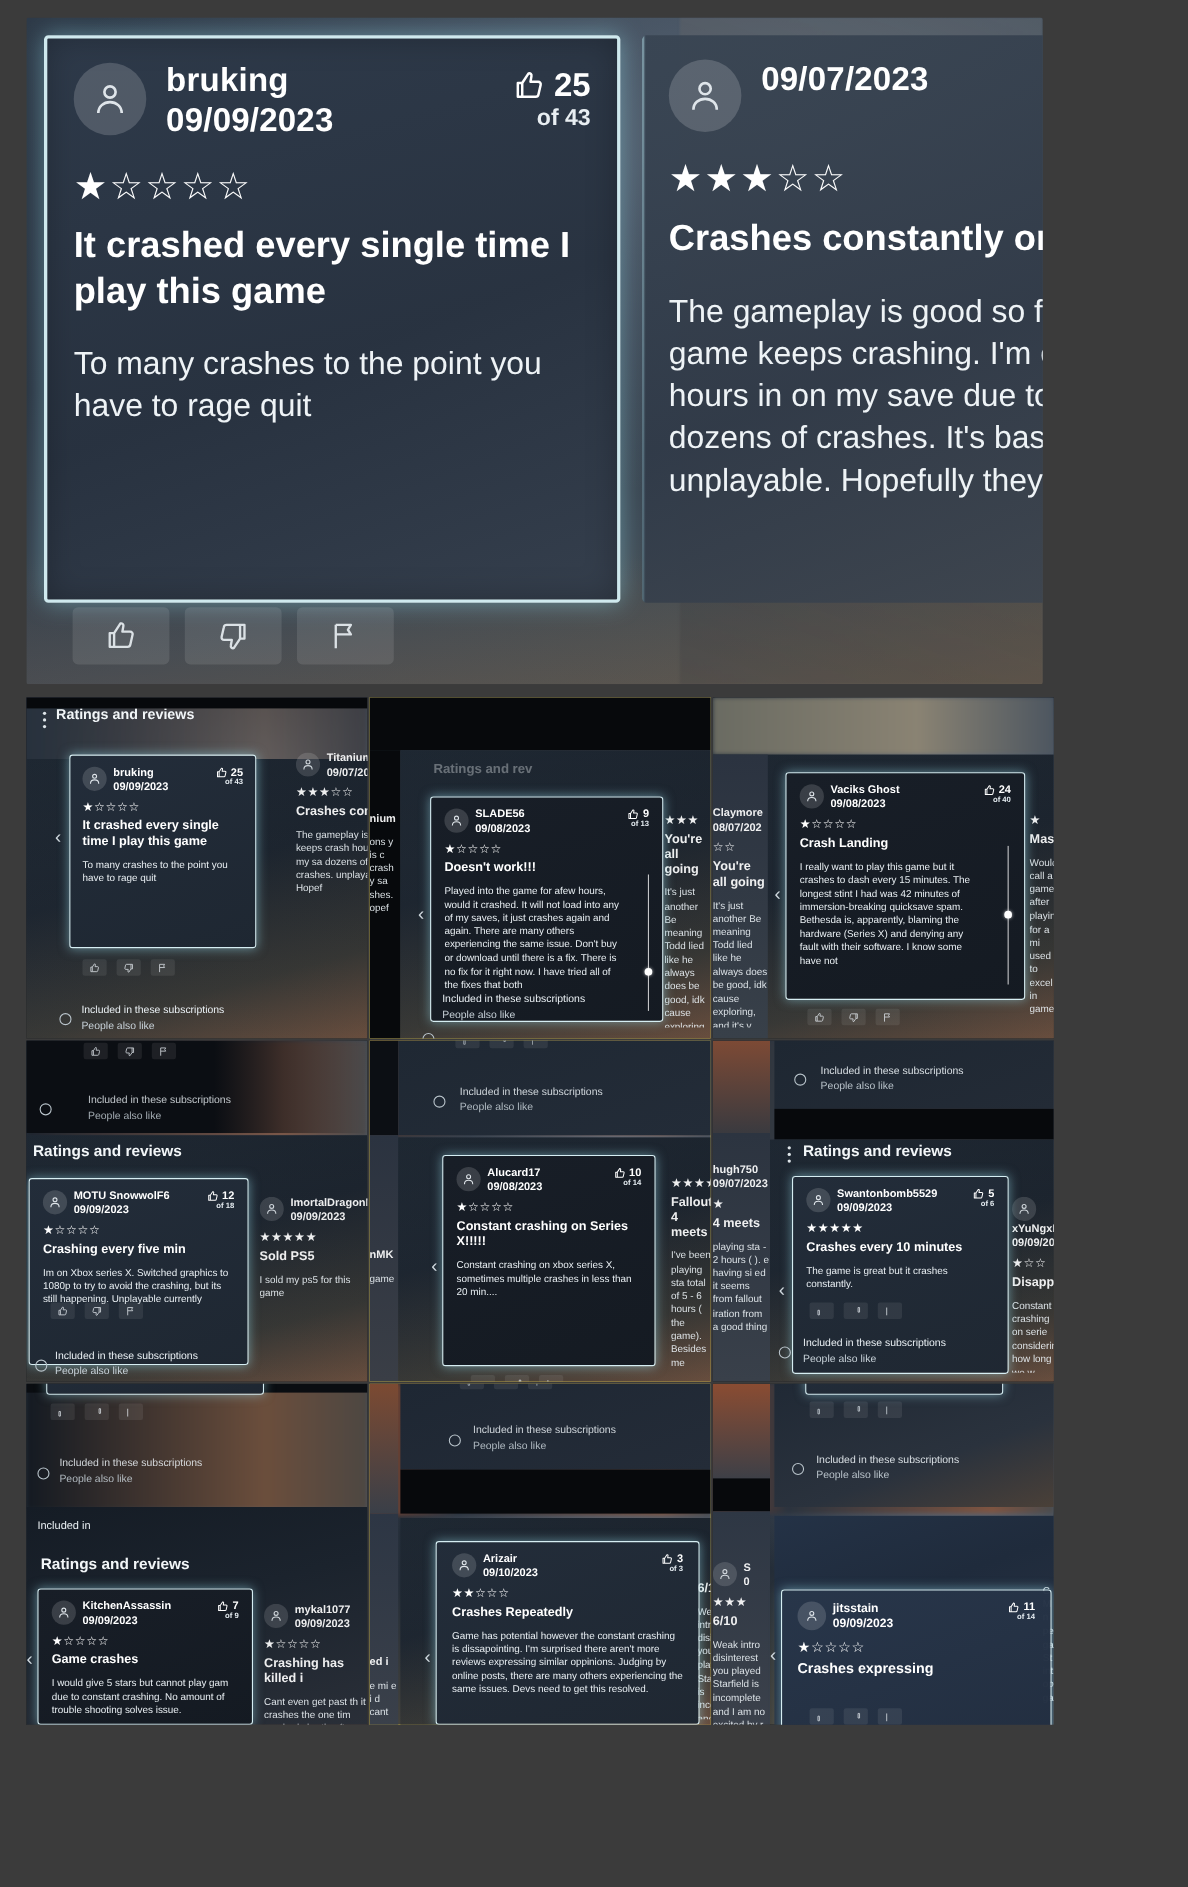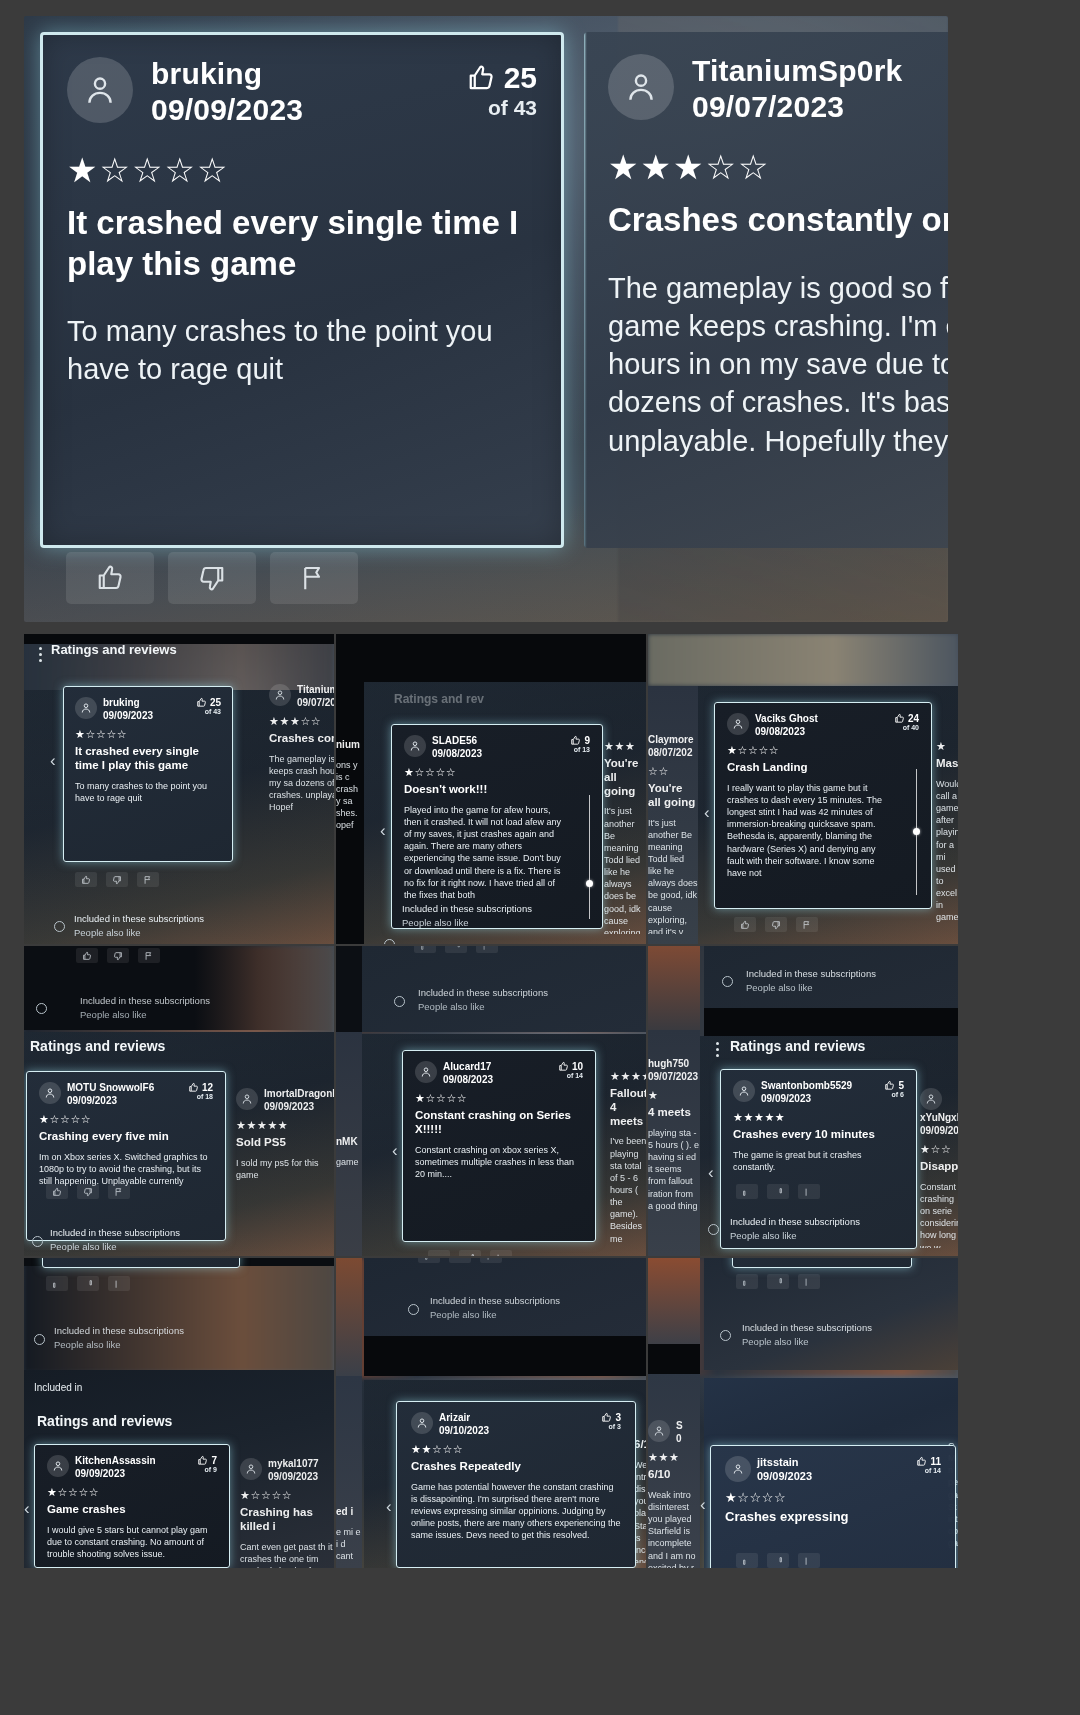--- a/index.html
+++ b/index.html
@@ -188,21 +188,20 @@
 
     <div class="hero-card2">
       <div class="rev-head">
         <div class="avatar">
           <svg viewBox="0 0 24 24" fill="none" stroke="#dfe5ea" stroke-width="1.7">
             <circle cx="12" cy="7.5" r="3.6"></circle>
             <path d="M4.5 21c0-4.2 3.4-7 7.5-7s7.5 2.8 7.5 7"></path>
           </svg>
         </div>
         <div class="rev-id">
-          <div class="rev-name">TitaniumSp0rk</div>
           <div class="rev-date">09/07/2023</div>
         </div>
       </div>
       <div class="stars">★★★☆☆</div>
       <div class="rev-title">Crashes constantly on S S</div>
       <div class="rev-body">The gameplay is good so far bu game keeps crashing. I'm only hours in on my save due to the dozens of crashes. It's basically unplayable. Hopefully they can</div>
     </div>
 
     <div class="hero-actions">
       <div class="act-btn">
@@ -349,21 +348,21 @@
                 <svg viewBox="0 0 24 24" fill="none" stroke="#fff" stroke-width="2" stroke-linejoin="round">
                     <path d="M7 10v10H3.8V10H7zM7 10l4.6-7c1.4-.3 2.4.7 2.1 2.1L13 9h5.6c1.3 0 2.1 1.1 1.8 2.3l-1.6 7c-.2 1-1 1.7-2 1.7H7"></path>
                   </svg>
                 <span class="mhelp-n">9</span>
               </div>
               <div class="mhelp-of">of 13</div>
             </div>
           </div>
           <div class="mstars">★☆☆☆☆</div>
           <div class="mtitle">Doesn't work!!!</div>
-          <div class="mbody" style="width:160px">Played into the game for afew hours, then it crashed. It will not load afew any of my saves, it just crashes again and again. There are many others experiencing the same issue. Don't buy or download until there is a fix. There is no fix for it right now. I have tried all of the fixes that both</div>
+          <div class="mbody" style="width:160px">Played into the game for afew hours, would it crashed. It will not load into any of my saves, it just crashes again and again. There are many others experiencing the same issue. Don't buy or download until there is a fix. There is no fix for it right now. I have tried all of the fixes that both</div>
           <div class="scrollbar" style="right:12px;top:70px;height:124px"></div>
           <div class="scrollthumb" style="right:9px;top:155px"></div>
         </div>
         <div class="chev" style="left:44px;top:188px">‹</div>
 
         <div class="subs-ico" style="left:48px;top:305px"></div>
         <div class="subs" style="left:66px;top:268px">
           <div>Included in these subscriptions</div>
           <div class="l2">People also like</div>
         </div>
@@ -657,21 +656,21 @@
         <span class="kebab" style="left:68px;top:96px"></span>
         <span class="kebab" style="left:68px;top:102px"></span>
         <span class="kebab" style="left:68px;top:108px"></span>
         <div class="sec-title" style="left:82px;top:92px;font-size:14px">Ratings and reviews</div>
 
         <div class="mside" style="left:0px;top:112px;width:52px;height:180px">
           <div class="mname">hugh750</div>
           <div class="mdate">09/07/2023</div>
           <div class="mstars">★</div>
           <div class="mtitle">4 meets</div>
-          <div class="mbody">playing sta - 5 hours ( ). e having si ed it seems from fallout iration from a good thing</div>
+          <div class="mbody">playing sta - 2 hours ( ). e having si ed it seems from fallout iration from a good thing</div>
         </div>
 
         <div class="mside" style="left:272px;top:142px;width:40px;height:160px">
           <div class="mhead">
             <div class="mav">
               <svg viewBox="0 0 24 24" fill="none" stroke="#dfe5ea" stroke-width="2">
                   <circle cx="12" cy="7.5" r="3.6"></circle>
                   <path d="M4.5 21c0-4.2 3.4-7 7.5-7s7.5 2.8 7.5 7"></path>
                 </svg>
             </div>

